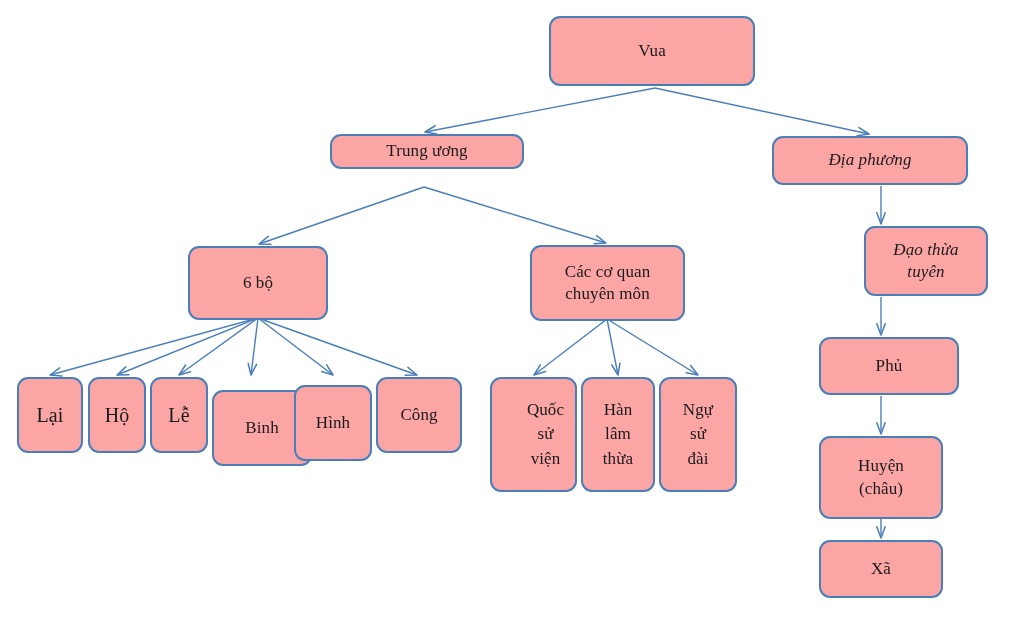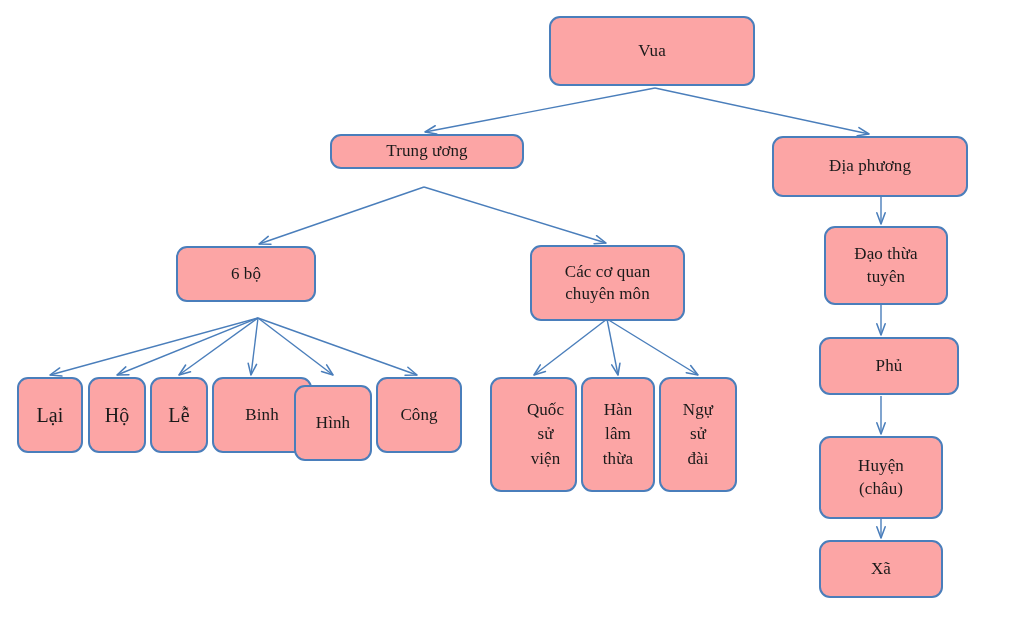--- a/index.html
+++ b/index.html
@@ -85,44 +85,44 @@
       </g>
   </svg>
 
   <div id="node-group">
       <div class="node" style="left: 549px; top: 16px; width: 206px; height: 70px;">
         <span class="node-label">Vua</span>
       </div>
       <div class="node" style="left: 318px; top: 134px; width: 194px; height: 35px; margin-left: 12px;">
         <span class="node-label">Trung ương</span>
       </div>
-      <div class="node" style="left: 772px; top: 136px; width: 196px; height: 61px;">
+      <div class="node" style="left: 772px; top: 136px; width: 196px; height: 49px; font-style: italic;">
         <span class="node-label">Địa phương</span>
       </div>
-      <div class="node" style="left: 176px; top: 246px; width: 140px; height: 56px;">
+      <div class="node" style="left: 188px; top: 246px; width: 140px; height: 74px;">
         <span class="node-label">6 bộ</span>
       </div>
       <div class="node" style="left: 530px; top: 245px; width: 155px; height: 76px;">
         <span class="node-label">Các cơ quan
 chuyên môn</span>
       </div>
-      <div class="node" style="left: 824px; top: 226px; width: 124px; height: 79px;">
+      <div class="node" style="left: 864px; top: 226px; width: 124px; height: 70px; font-style: italic;">
         <span class="node-label">Đạo thừa
 tuyên</span>
       </div>
       <div class="node small" style="left: 17px; top: 377px; width: 66px; height: 76px;">
         <span class="node-label">Lại</span>
       </div>
       <div class="node small" style="left: 88px; top: 377px; width: 58px; height: 76px;">
         <span class="node-label">Hộ</span>
       </div>
       <div class="node small" style="left: 150px; top: 377px; width: 58px; height: 76px;">
         <span class="node-label">Lễ</span>
       </div>
-      <div class="node" style="left: 212px; top: 377px; width: 100px; height: 76px;">
+      <div class="node" style="left: 212px; top: 390px; width: 100px; height: 76px;">
         <span class="node-label">Binh</span>
       </div>
       <div class="node" style="left: 294px; top: 377px; width: 78px; height: 76px; margin-top: 8px;">
         <span class="node-label">Hình</span>
       </div>
       <div class="node" style="left: 376px; top: 377px; width: 86px; height: 76px;">
         <span class="node-label">Công</span>
       </div>
       <div class="node tall" style="left: 490px; top: 377px; width: 87px; height: 115px; padding-left: 24px;">
         <span class="node-label">Quốc

